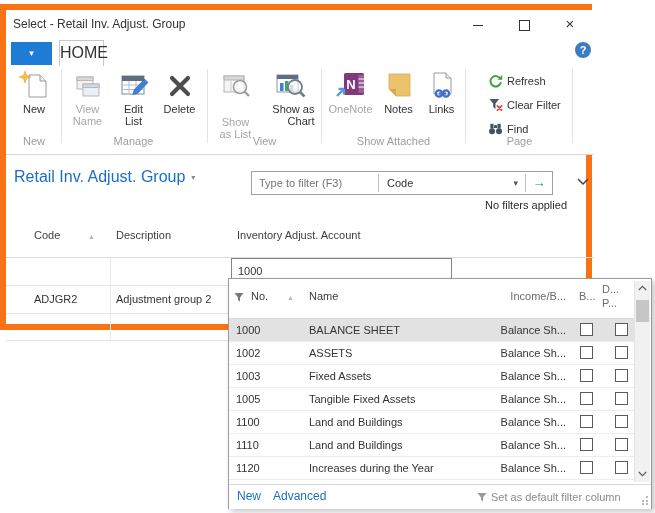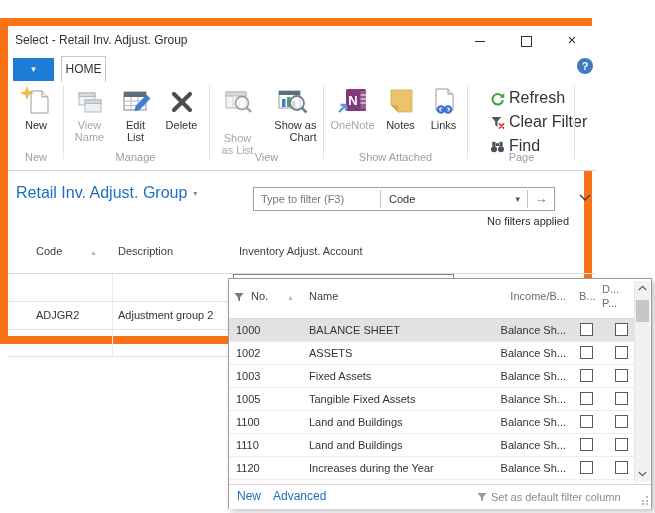--- a/index.html
+++ b/index.html
@@ -1,49 +1,49 @@
 <!DOCTYPE html>
 <html><head>
 <meta charset="utf-8">
 <style>
   html,body{margin:0;padding:0;background:#fff;}
   #stage{position:relative;width:655px;height:513px;overflow:hidden;background:#fff;
          font-family:"Liberation Sans",sans-serif;font-size:11px;color:#333;}
 
   
-  #win{position:absolute;left:0;top:18px;width:592px;height:326px;box-sizing:border-box;
-       border:8px solid #f97316;background:#fff;}
+  #win{position:absolute;left:0;top:4px;width:592px;height:326px;box-sizing:border-box;
+       border:6px solid #f97316;background:#fff;}
   #titlebar{position:absolute;left:0;top:0;width:588px;height:28px;background:#fff;}
   #title-text{position:absolute;left:7px;top:7px;font-size:12px;color:#333;white-space:nowrap;}
   .wc{position:absolute;top:4px;width:24px;height:20px;text-align:center;line-height:20px;color:#333;cursor:default;}
   #wc-min{left:460px;} #wc-max{left:506px;} #wc-close{left:552px;font-size:15px;}
   #wc-min .bar{display:inline-block;width:10px;height:1px;background:#333;vertical-align:middle;}
   #wc-max .box{display:inline-block;width:9px;height:9px;border:1px solid #333;vertical-align:middle;}
 
   
   #tabrow{position:absolute;left:0;top:28px;width:588px;height:27px;border-bottom:1px solid #cfcfcf;background:#fff;}
   #app-btn{position:absolute;left:5px;top:4px;width:41px;height:23px;background:#1f7cd4;color:#fff;
            text-align:center;line-height:22px;font-size:9px;}
   #home-tab{position:absolute;left:53px;top:2px;width:45px;height:26px;background:#fff;
             border:1px solid #c6c6c6;border-bottom:none;box-sizing:border-box;text-align:center;
-            line-height:24px;font-size:12px;color:#333;z-index:2;}
+            line-height:24px;font-size:16px;color:#333;z-index:2;}
   #help-btn{position:absolute;left:569px;top:4px;width:16px;height:16px;border-radius:50%;
             background:#3e7cc0;color:#fff;font-weight:bold;text-align:center;line-height:16px;font-size:11px;}
 
   
   #ribbon{position:absolute;left:0;top:55px;width:588px;height:89px;border-bottom:1px solid #d6d6d6;background:#fff;}
   .rb-sep{position:absolute;top:4px;width:1px;height:74px;background:#e3e3e3;}
   .big-btn{position:absolute;top:4px;height:64px;text-align:center;cursor:default;}
   .big-btn svg{display:block;margin:1px auto 0;}
   .big-btn .lbl{margin:1px auto 0;line-height:12px;font-size:11px;color:#333;}
   .big-btn.disabled .lbl{color:#a6a6a6;}
   .grp-lbl{position:absolute;top:70px;text-align:center;font-size:11px;color:#9e9e9e;}
   .sm-btn{position:absolute;left:482px;height:18px;white-space:nowrap;cursor:default;}
   .sm-btn svg{vertical-align:-3px;margin-right:4px;}
-  .sm-btn .lbl{font-size:16px;color:#333;}
+  .sm-btn .lbl{font-size:11px;color:#333;}
 
   
   #page-title{position:absolute;left:8px;top:158px;font-size:16px;color:#1b6ec2;white-space:nowrap;cursor:default;}
   #page-title .caret{font-size:8px;color:#8a8a8a;margin-left:6px;vertical-align:2px;}
   #filterbox{position:absolute;left:245px;top:161px;width:302px;height:24px;box-sizing:border-box;
              border:1px solid #a0a0a0;background:#fff;display:flex;align-items:stretch;}
   #filter-input{width:119px;border:none;outline:none;padding:0 0 0 7px;font:11px "Liberation Sans",sans-serif;color:#444;}
   #filter-input::placeholder{color:#767676;opacity:1;}
   .f-div{width:1px;background:#c4c4c4;margin:2px 0;}
   #filter-col{flex:1;line-height:22px;padding-left:8px;color:#333;position:relative;}

